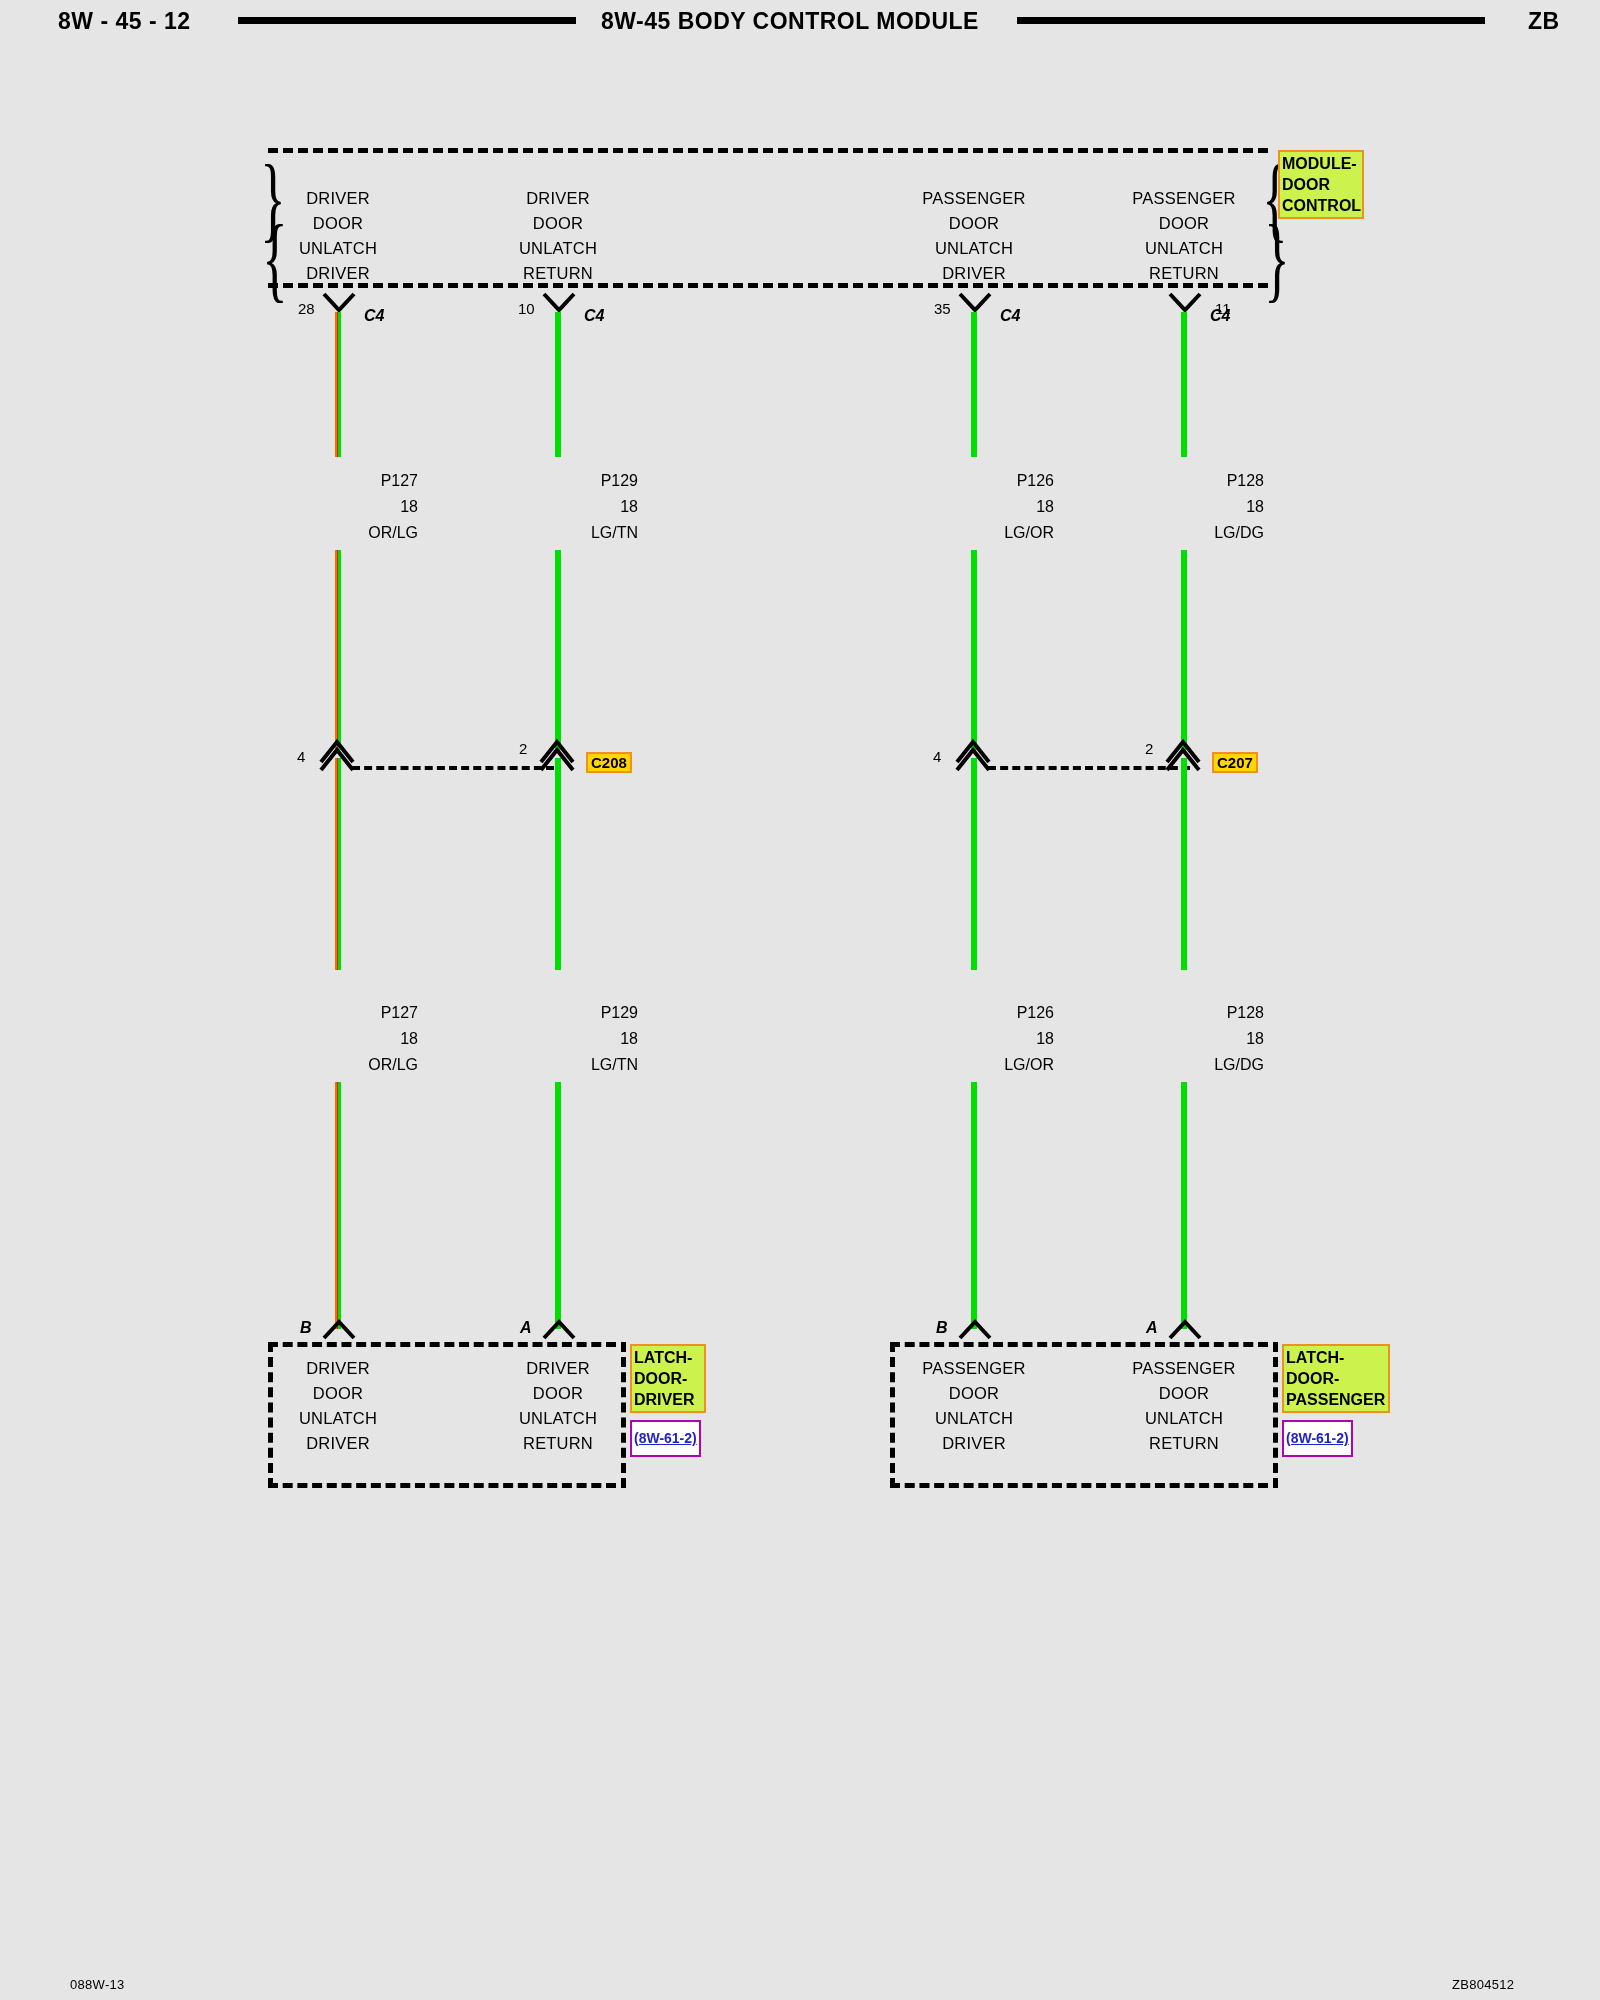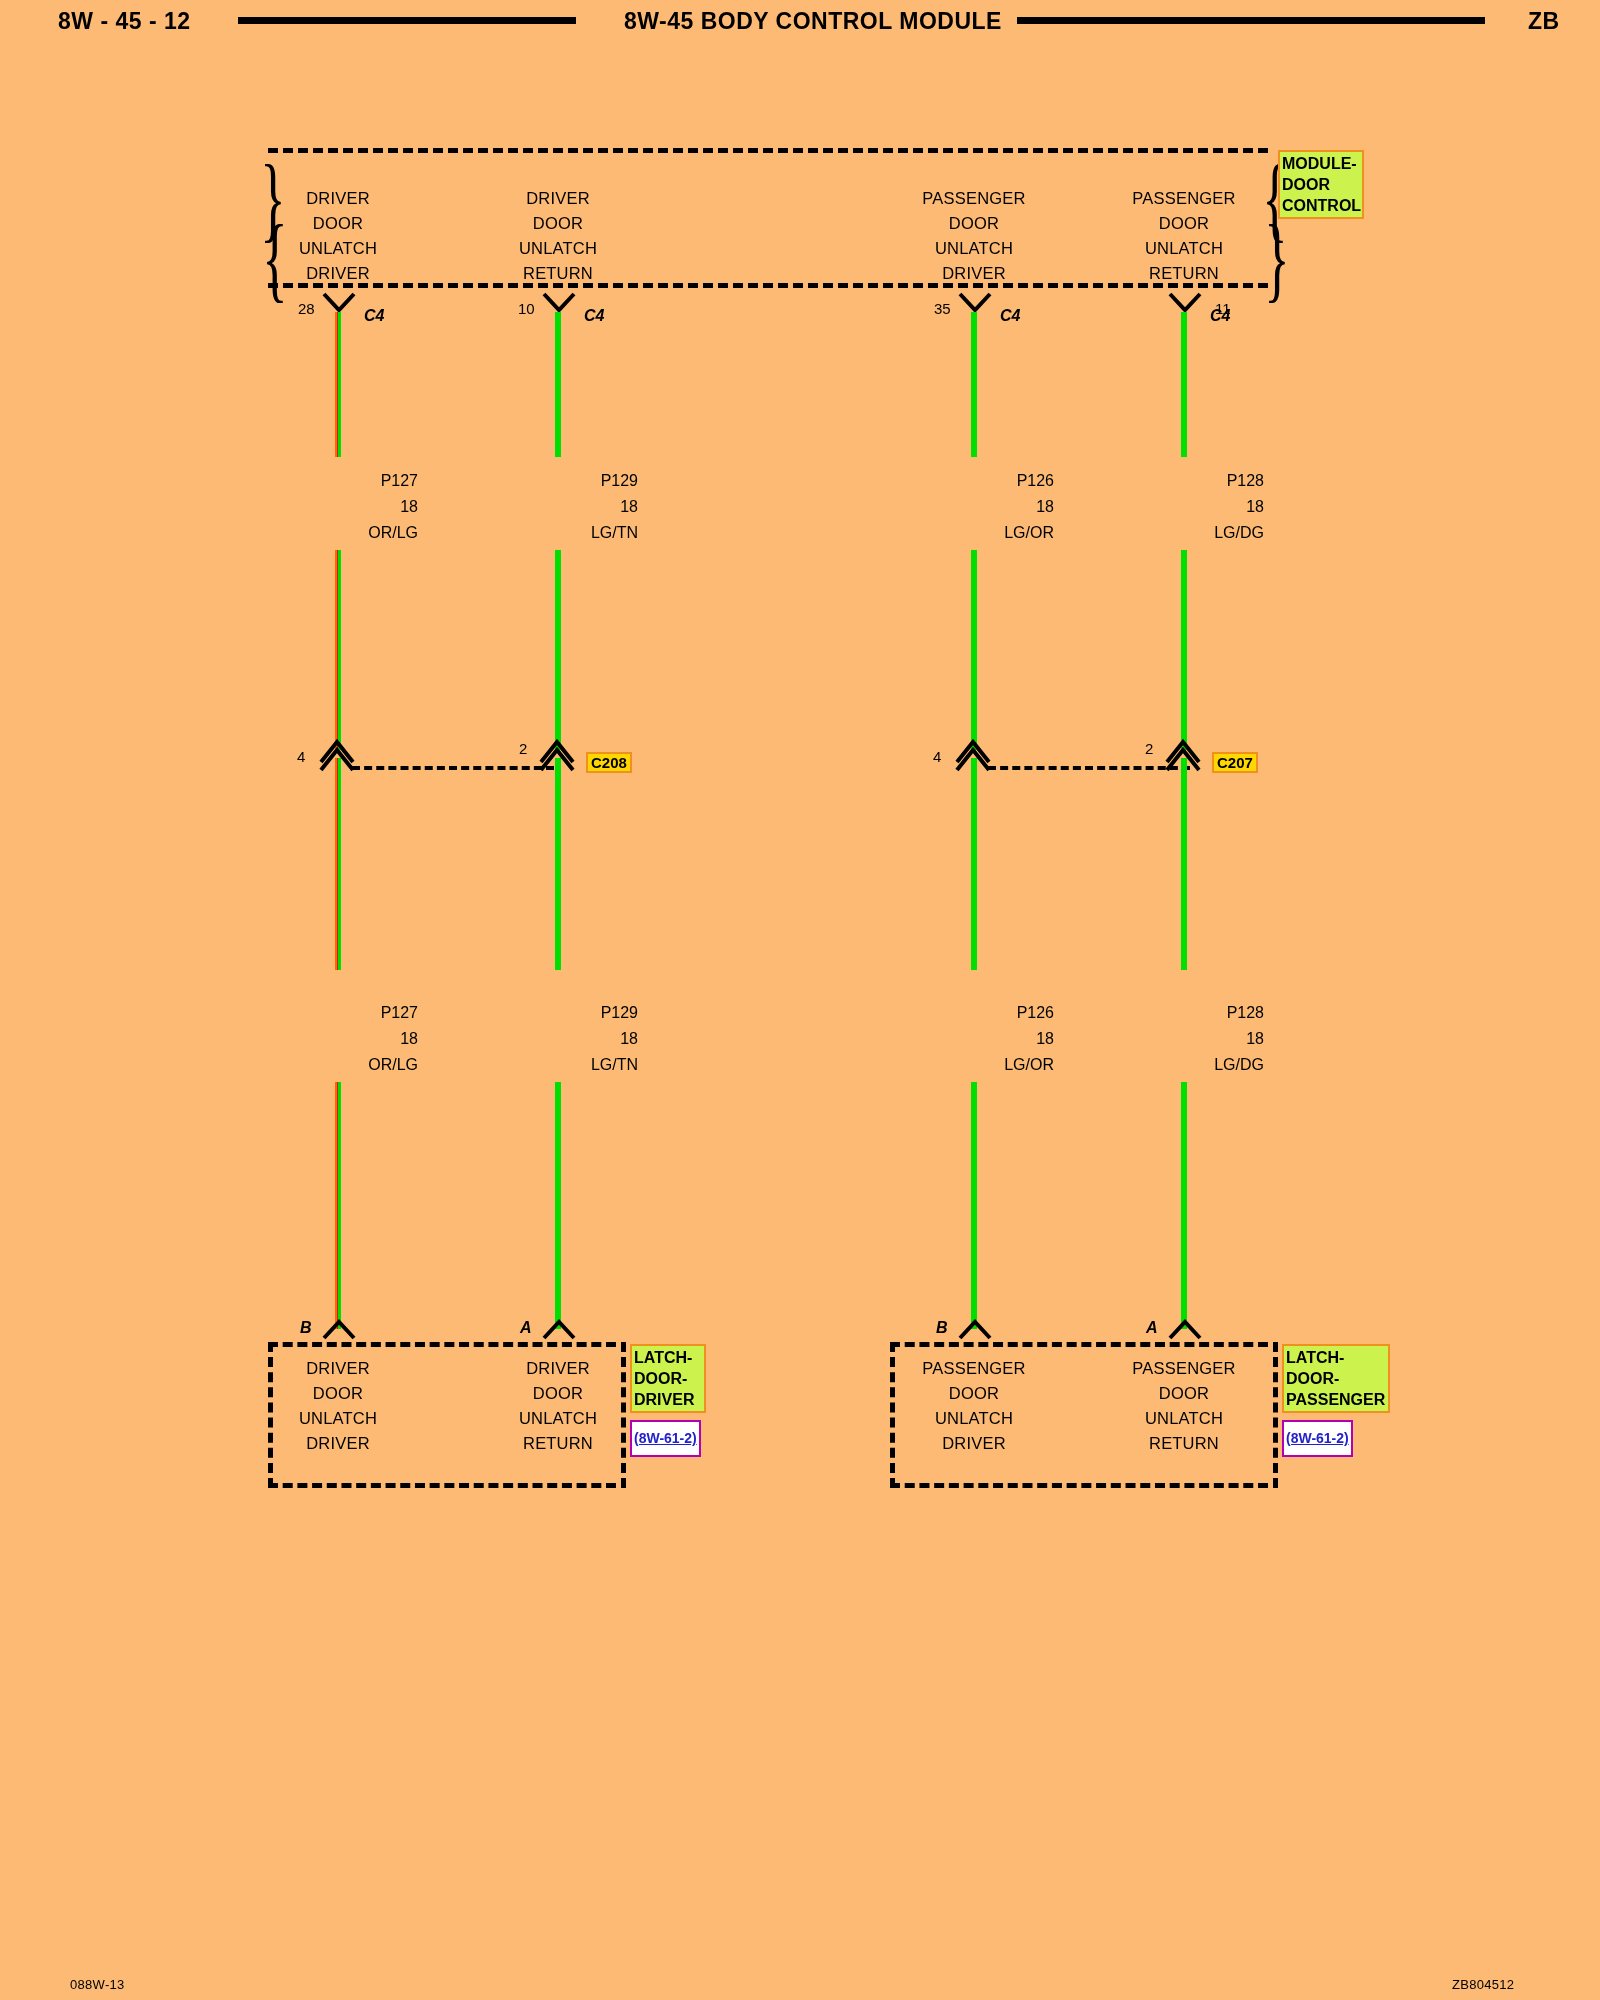--- a/index.html
+++ b/index.html
@@ -9,40 +9,40 @@
     background: #ffffff;
   }
   body {
     font-family: "Liberation Sans", sans-serif;
     color: #000;
   }
   #page {
     position: relative;
     width: 1600px;
     height: 2000px;
-    background: #fdba74;
+    background: #e5e5e5;
     overflow: hidden;
   }
 
   
   #header {
     position: absolute;
     left: 0; top: 0;
     width: 1600px; height: 58px;
   }
   .hdr-text {
     position: absolute;
     font-weight: bold;
     font-size: 23px;
     letter-spacing: 0.5px;
     white-space: nowrap;
     font-family: "Liberation Sans", sans-serif;
   }
   #hdr-left  { left: 58px;  top: 8px; }
-  #hdr-title { left: 624px; top: 8px; font-size: 23px; }
+  #hdr-title { left: 601px; top: 8px; font-size: 23px; }
   #hdr-right { left: 1528px;top: 8px; }
   .hdr-rule {
     position: absolute;
     height: 7px;
     background: #000;
     top: 17px;
   }
   #hdr-rule-left  { left: 238px; width: 338px; }
   #hdr-rule-right { left: 1017px; width: 468px; }
 

